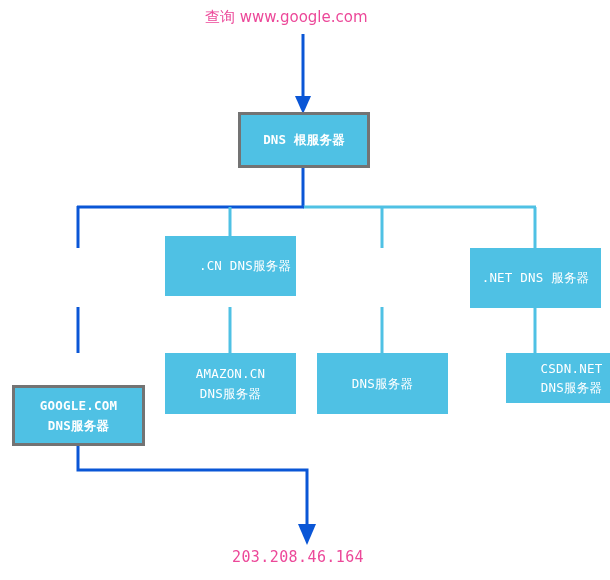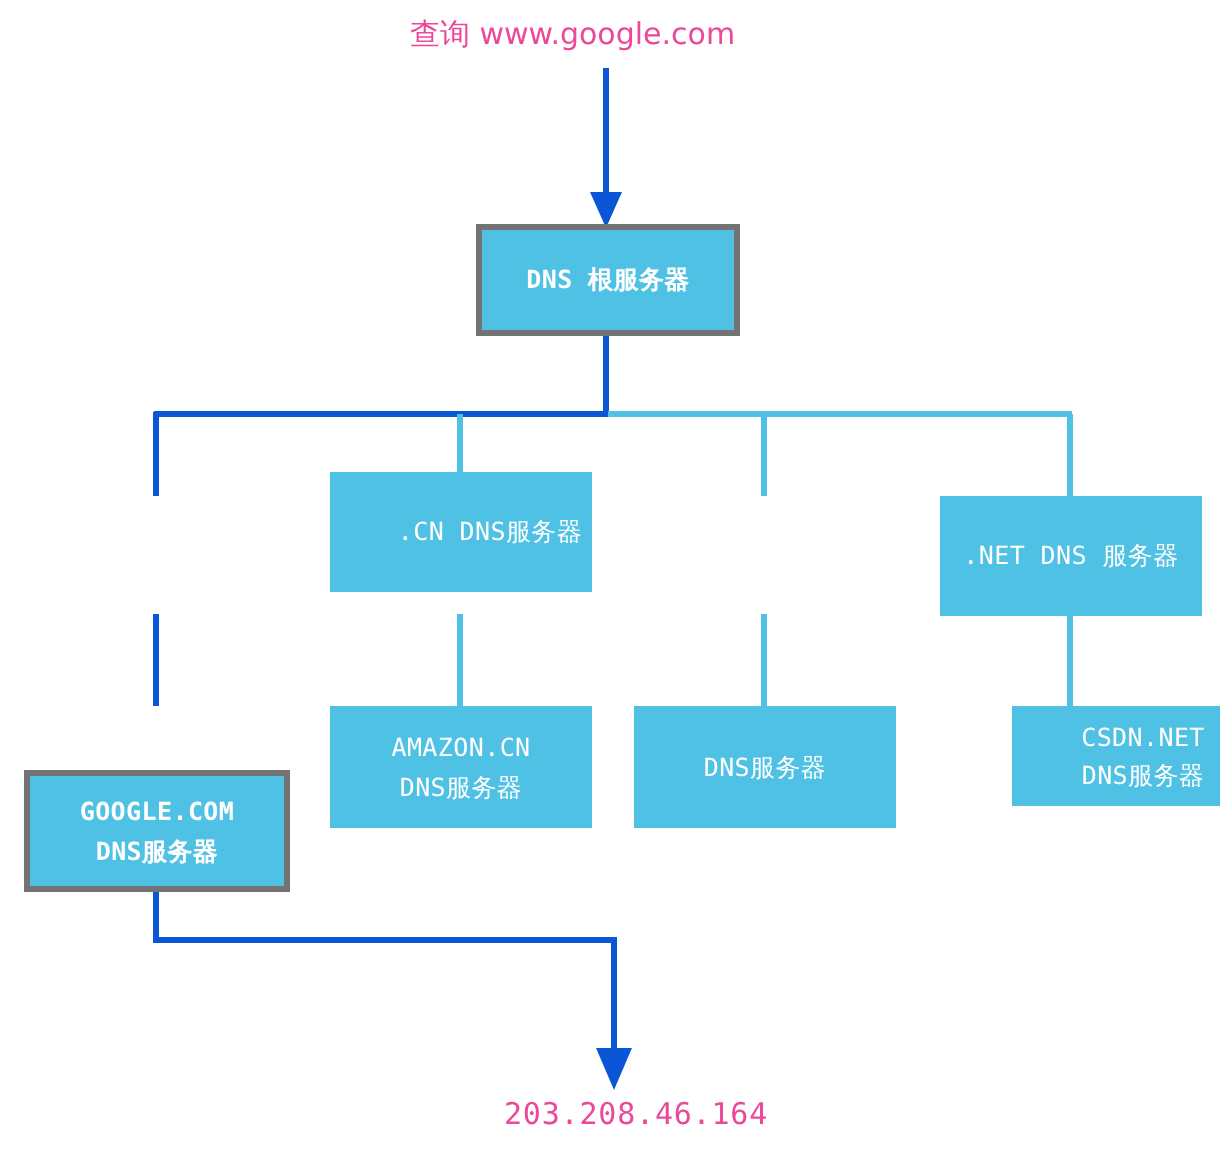--- a/index.html
+++ b/index.html
@@ -114,15 +114,15 @@
     <span class="line2">DNS服务器</span>
   </div>
   <div class="node" style="left:317px; top:353px; width:131px; height:61px;">
     <span class="line2">DNS服务器</span>
   </div>
   <div class="node" style="left:470px; top:353px; width:131px; height:50px;margin-left:36px;">
     <span>CSDN.NET</span>
     <span class="line2">DNS服务器</span>
   </div>
 
-  <div class="caption mono" style="left:232px; top:548px;margin-left:20px;">203.208.46.164</div>
+  <div class="caption mono" style="left:232px; top:548px;">203.208.46.164</div>
 
 </div>
 
 </body></html>

